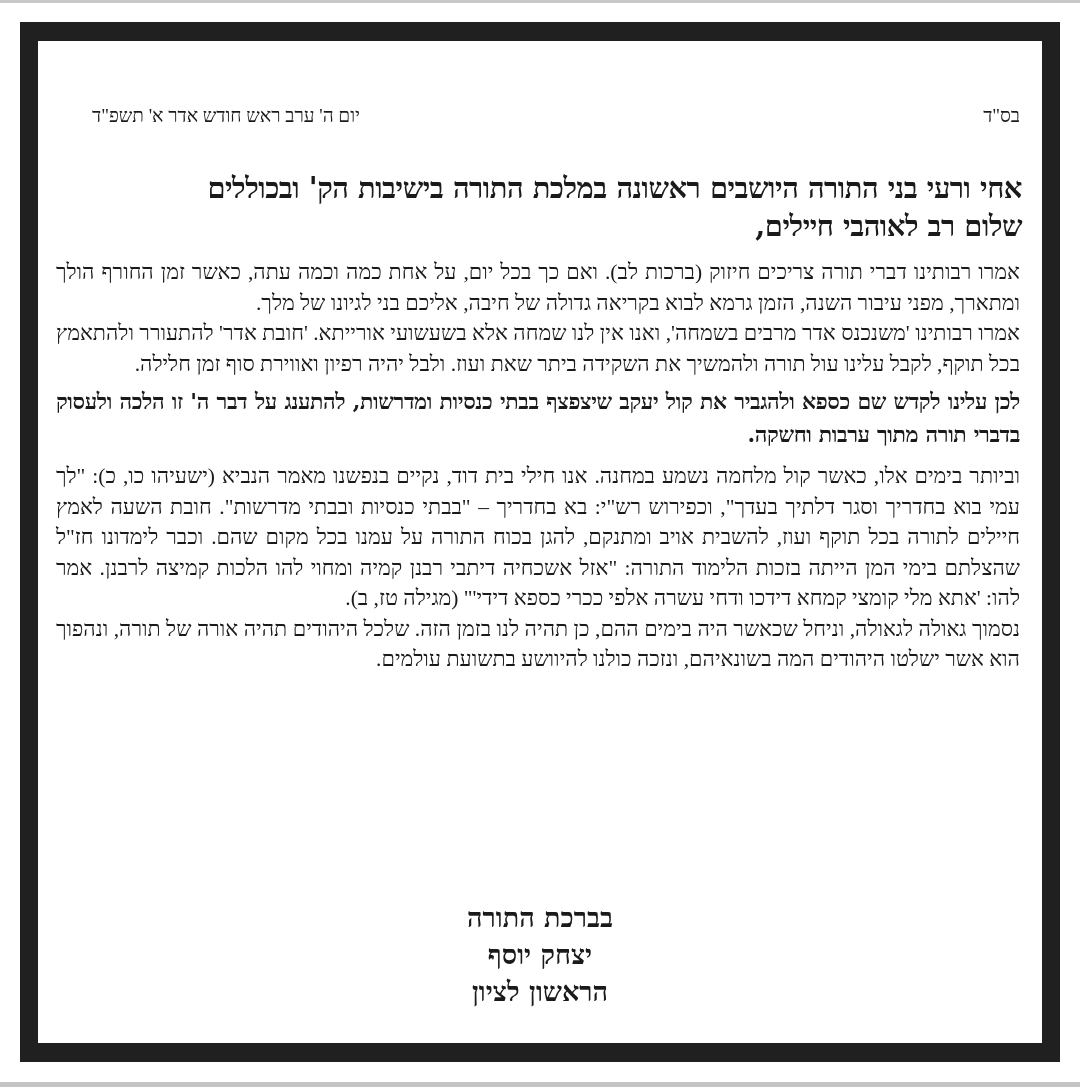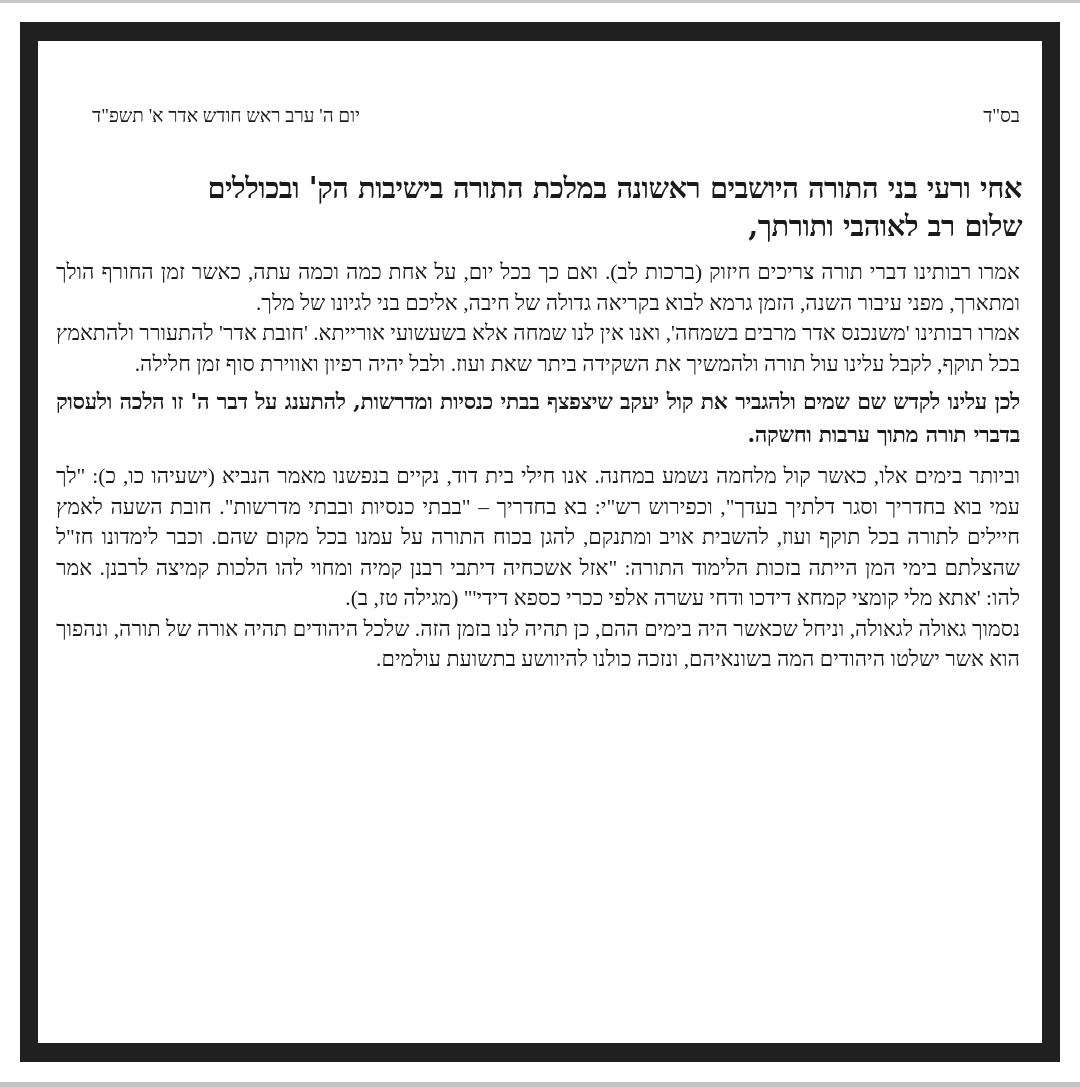--- a/index.html
+++ b/index.html
@@ -22,26 +22,31 @@
 <body>
 
 <div class="topline"></div>
 <div class="frame">
   <div class="page">
     <div class="hdr bsd">בס"ד</div>
     <div class="hdr date">יום ה' ערב ראש חודש אדר א' תשפ"ד</div>
 
     <div class="title">
       <div>אחי ורעי בני התורה היושבים ראשונה במלכת התורה בישיבות הק' ובכוללים</div>
-      <div>שלום רב לאוהבי ותורתך,</div>
+      <div>שלום רב לאוהבי חיילים,</div>
     </div>
 
     <div class="body">
       <p>אמרו רבותינו דברי תורה צריכים חיזוק (ברכות לב). ואם כך בכל יום, על אחת כמה וכמה עתה, כאשר זמן החורף הולך ומתארך, מפני עיבור השנה, הזמן גרמא לבוא בקריאה גדולה של חיבה, אליכם בני לגיונו של מלך.</p>
       <p>אמרו רבותינו 'משנכנס אדר מרבים בשמחה', ואנו אין לנו שמחה אלא בשעשועי אורייתא. 'חובת אדר' להתעורר ולהתאמץ בכל תוקף, לקבל עלינו עול תורה ולהמשיך את השקידה ביתר שאת ועוז. ולבל יהיה רפיון ואווירת סוף זמן חלילה.</p>
-      <p class="bold">לכן עלינו לקדש שם שמים ולהגביר את קול יעקב שיצפצף בבתי כנסיות ומדרשות, להתענג על דבר ה' זו הלכה ולעסוק בדברי תורה מתוך ערבות וחשקה.</p>
+      <p class="bold">לכן עלינו לקדש שם כספא ולהגביר את קול יעקב שיצפצף בבתי כנסיות ומדרשות, להתענג על דבר ה' זו הלכה ולעסוק בדברי תורה מתוך ערבות וחשקה.</p>
       <p>וביותר בימים אלו, כאשר קול מלחמה נשמע במחנה. אנו חילי בית דוד, נקיים בנפשנו מאמר הנביא (ישעיהו כו, כ): "לך עמי בוא בחדריך וסגר דלתיך בעדך", וכפירוש רש"י: בא בחדריך – "בבתי כנסיות ובבתי מדרשות". חובת השעה לאמץ חיילים לתורה בכל תוקף ועוז, להשבית אויב ומתנקם, להגן בכוח התורה על עמנו בכל מקום שהם. וכבר לימדונו  חז"ל שהצלתם בימי המן הייתה בזכות הלימוד התורה: "אזל אשכחיה דיתבי רבנן קמיה ומחוי להו הלכות קמיצה לרבנן. אמר להו: 'אתא מלי קומצי קמחא דידכו ודחי עשרה אלפי ככרי כספא דידי'" (מגילה טז, ב).</p>
       <p>נסמוך גאולה לגאולה, וניחל שכאשר היה בימים ההם, כן תהיה לנו בזמן הזה. שלכל היהודים תהיה אורה של תורה, ונהפוך הוא אשר ישלטו היהודים המה בשונאיהם, ונזכה כולנו להיוושע בתשועת עולמים.</p>
     </div>
 
+    <div class="sig">
+      <div>בברכת התורה</div>
+      <div>יצחק יוסף</div>
+      <div>הראשון לציון</div>
+    </div>
   </div>
 </div>
 <div class="botline"></div>
 
 </body></html>

